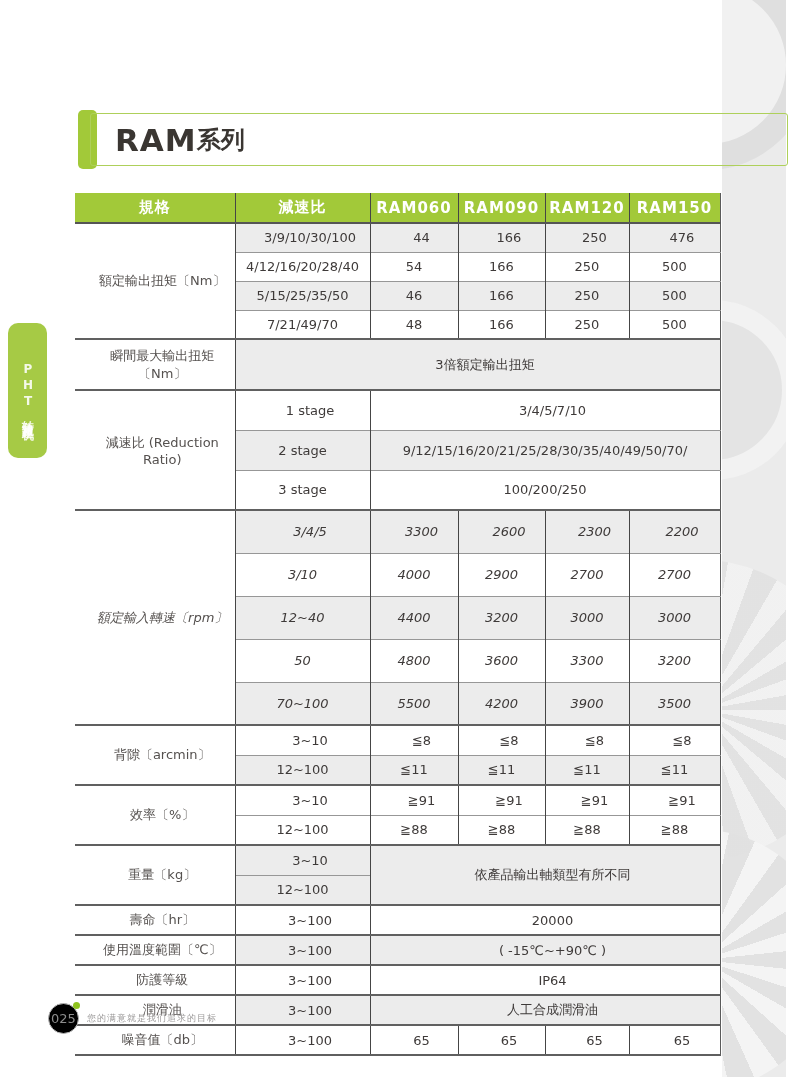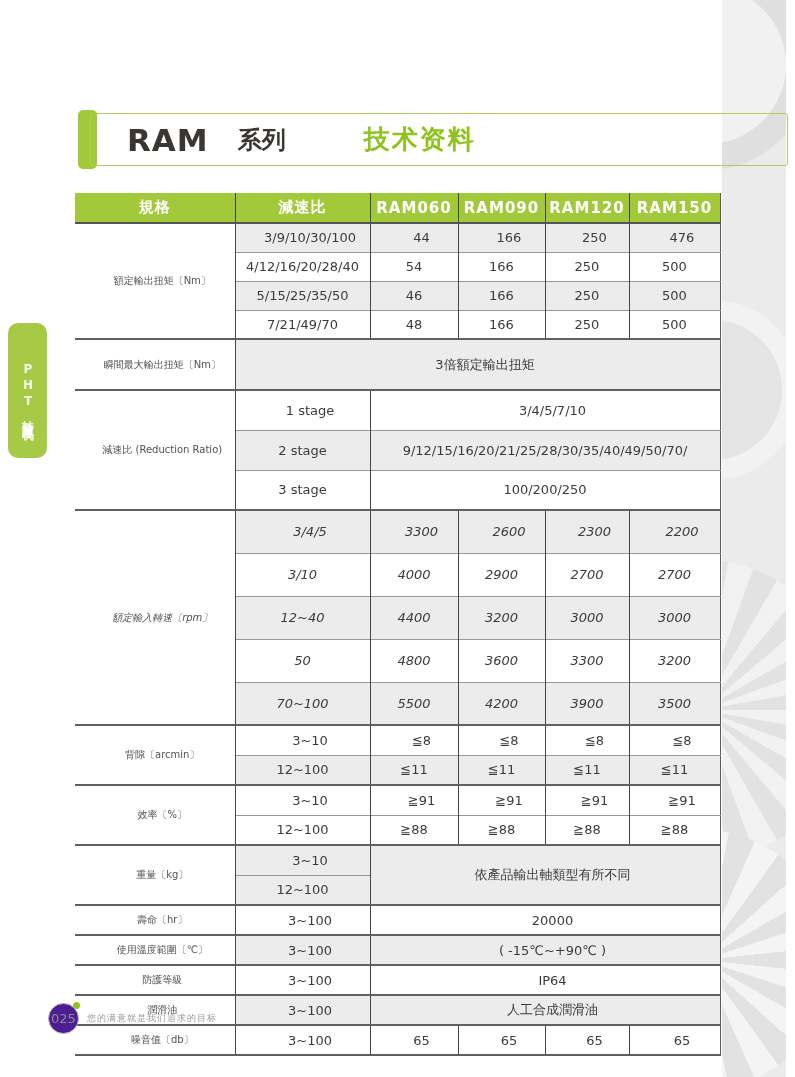--- a/index.html
+++ b/index.html
@@ -27,24 +27,24 @@
          opacity:.9; }
 
   
   .header-bar {
     position:absolute; left:78px; top:110px; width:19px; height:59px;
     background:#a2c939; border-radius:5px;
   }
   .header-box {
     position:absolute; left:90px; top:113px; width:698px; height:53px;
     border:1px solid #aed05a; border-radius:3px; background:transparent;
-    display:flex; align-items:center; padding-left:36px;
+    display:flex; align-items:center; padding-left:24px;
   }
   .title-ram   { font-size:31px; font-weight:bold; color:#3a3632; letter-spacing:1px; }
-  .title-suffix{ font-size:24px; font-weight:bold; color:#3a3632;margin-left:29px; }
+  .title-suffix{ font-size:24px; font-weight:bold; color:#3a3632; }
   .title-sub   { font-size:26px; font-weight:bold; color:#8fc31f; margin-left:78px; letter-spacing:2px; }
 
   
   .side-tab {
     position:absolute; left:8px; top:323px; width:39px; height:135px;
     background:#a6ca45; border-radius:10px;
     display:flex; align-items:center; justify-content:center;
   }
   .side-tab span {
     writing-mode:vertical-rl; text-orientation:upright;
@@ -62,35 +62,35 @@
     height:30px; text-align:center; letter-spacing:1px;
     border-left:1px solid #454545; border-bottom:2px solid #555555;
   }
   .spec-table th:first-child { border-left:none; }
   .spec-table td {
     font-size:13px; color:#3e3a39; text-align:center; height:30px;
     border-left:1px solid #454545; border-top:1px solid #979797;
     background:#ffffff; padding:0 2px;
   }
   .spec-table td.spec {
-    border-left:none; color:#55514f; background:#ffffff; font-size:10px;
+    border-left:none; color:#55514f; background:#ffffff; font-size:13px;
   }
   .spec-table tr.group-start td { border-top:2px solid #606060;padding-left:17px; }
   .spec-table tr.shade td:not(.spec) { background:#ececec; }
   .spec-table tr.g0 td { height:29px; }
   .spec-table tr.g1 td { height:51px; }
   .spec-table tr.g2 td { height:40px; }
   .spec-table tr.g3 td { height:43px;font-style:italic; }
 
   
   .footer { position:absolute; left:48px; top:1003px; display:flex; align-items:center; }
   .page-circle {
     position:relative; width:31px; height:31px; border:1px solid #b7b7b7;
     border-radius:50%; display:flex; align-items:center; justify-content:center;
-    color:#8c8c8c; font-size:13px; background:#4c1d95;
+    color:#8c8c8c; font-size:13px; background:#000000;
   }
   .page-dot {
     position:absolute; width:7px; height:7px; background:#8fc31f;
     border-radius:50%; right:-2px; top:-2px;
   }
   .slogan { color:#9c9a9a; font-size:9px; margin-left:8px; letter-spacing:1px; }
 </style>
 </head>
 <body>
 
@@ -98,21 +98,20 @@
   <div class="band-shape bs1"></div>
   <div class="band-shape bs2"></div>
   <div class="band-shape bs3"></div>
   <div class="band-shape bs4"></div>
 </div>
 
 <div class="header-bar"></div>
 <div class="header-box">
   <span class="title-ram">RAM</span>
   <span class="title-suffix">系列</span>
-  <span class="title-sub">技术资料</span>
 </div>
 
 <div class="side-tab">
   <span>PHT转角减速机</span>
 </div>
 
 <table class="spec-table">
   <colgroup>
     <col style="width:160px">
       <col style="width:135px">

